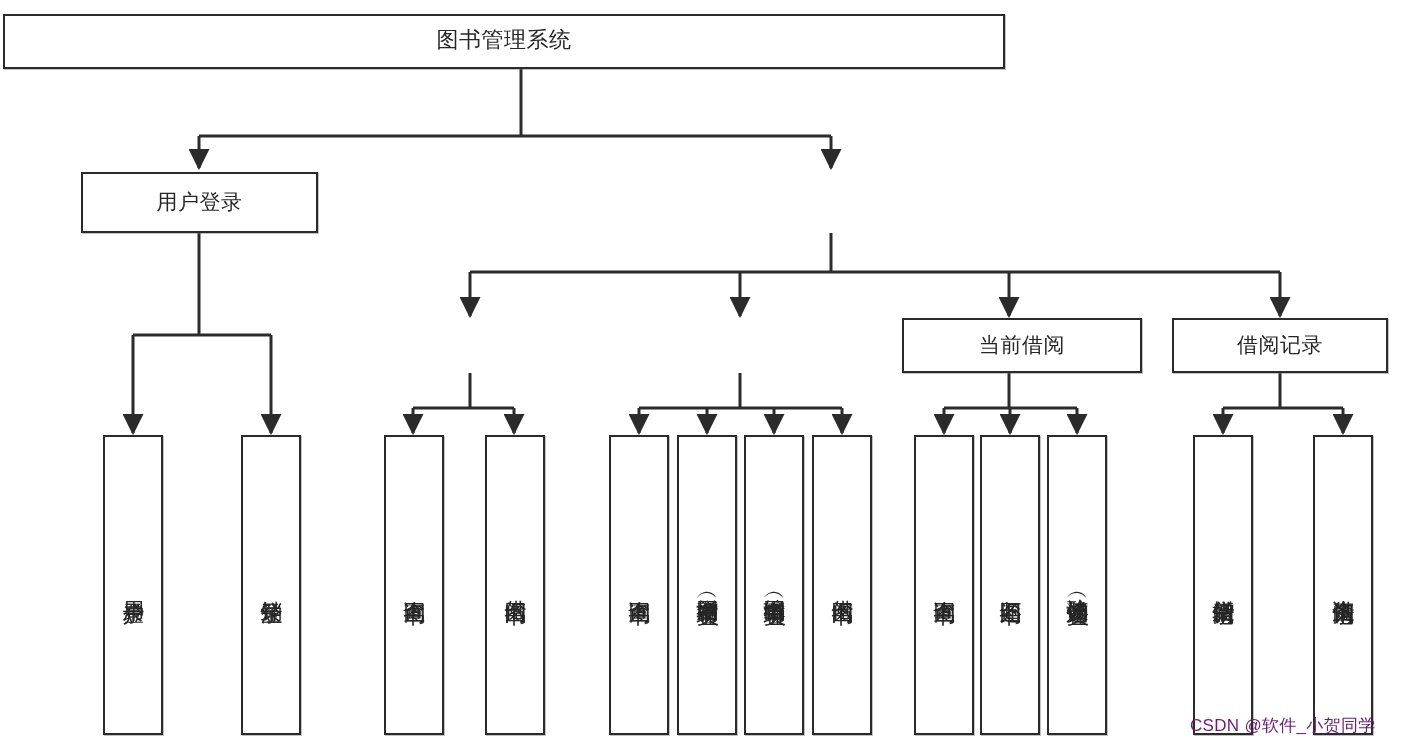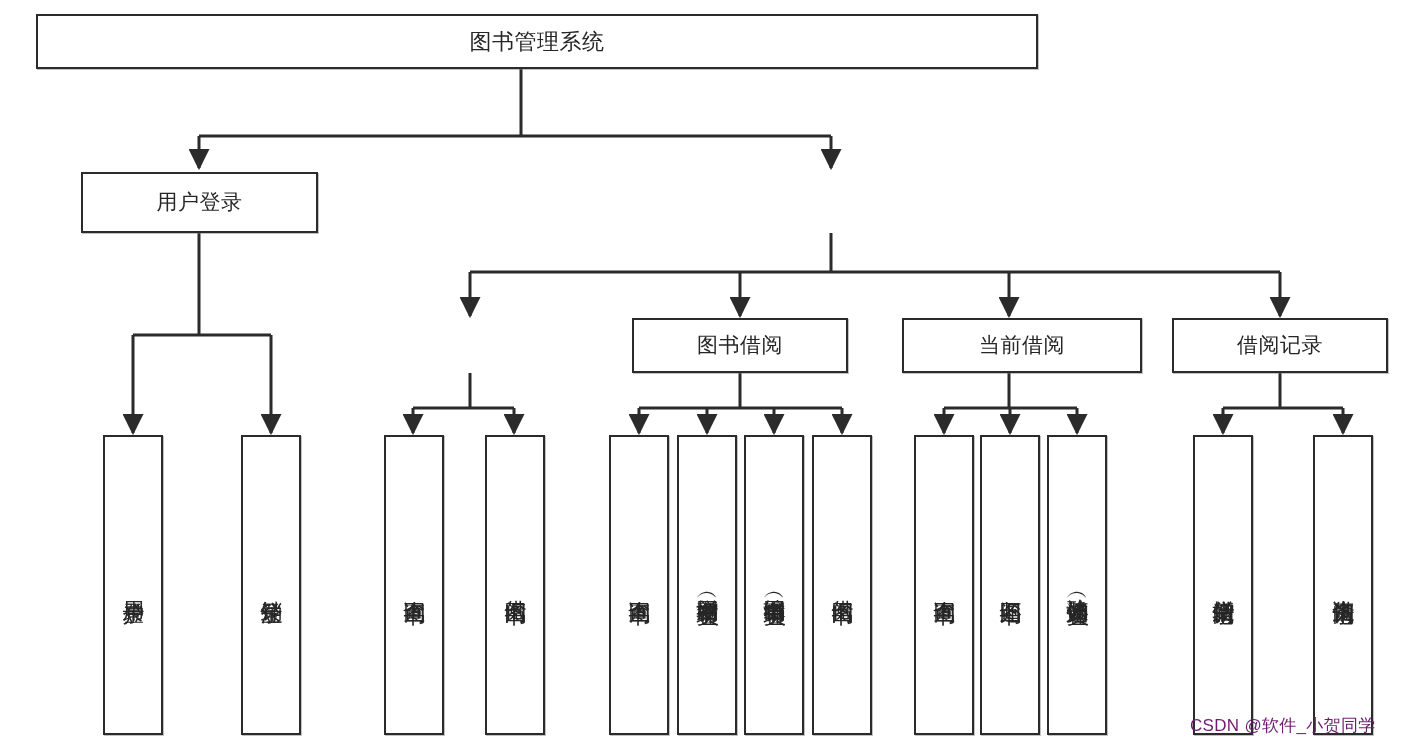--- a/index.html
+++ b/index.html
@@ -119,31 +119,28 @@
       <path d="M 1010 408 L 1010 433" marker-end="url(#arrow)"></path>
       <path d="M 1077 408 L 1077 433" marker-end="url(#arrow)"></path>
 
       <path d="M 1280 373 L 1280 408"></path>
       <path d="M 1223 408 L 1343 408"></path>
       <path d="M 1223 408 L 1223 433" marker-end="url(#arrow)"></path>
       <path d="M 1343 408 L 1343 433" marker-end="url(#arrow)"></path>
     </g>
   </svg>
 
-  <div class="node root" style="left:36px; top:14px; width:1002px; height:55px;">
+  <div class="node root" style="left:3px; top:14px; width:1002px; height:55px;font-family:Liberation Mono, monospace;">
     <span class="label">图书管理系统</span>
   </div>
 
   <div class="node" style="left:81px; top:172px; width:237px; height:61px;">
     <span class="label">用户登录</span>
   </div>
 
-  <div class="node" style="left:632px; top:318px; width:216px; height:55px;">
-    <span class="label">图书借阅</span>
-  </div>
   <div class="node" style="left:902px; top:318px; width:240px; height:55px;">
     <span class="label">当前借阅</span>
   </div>
   <div class="node" style="left:1172px; top:318px; width:216px; height:55px;">
     <span class="label">借阅记录</span>
   </div>
 
   <div class="node leaf" style="left:103px; top:435px; width:60px; height:300px;">
     <span class="label">用户登录</span>
   </div>

